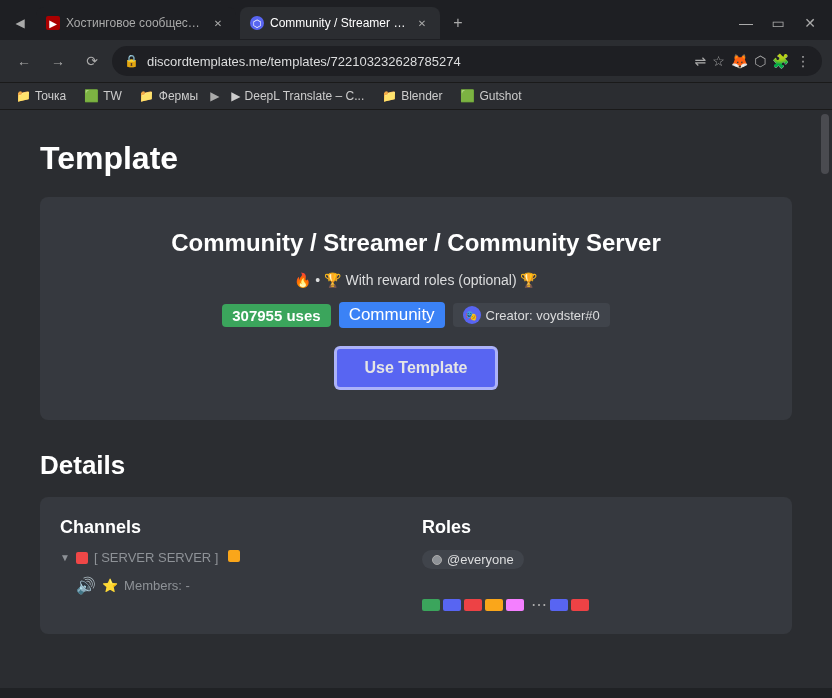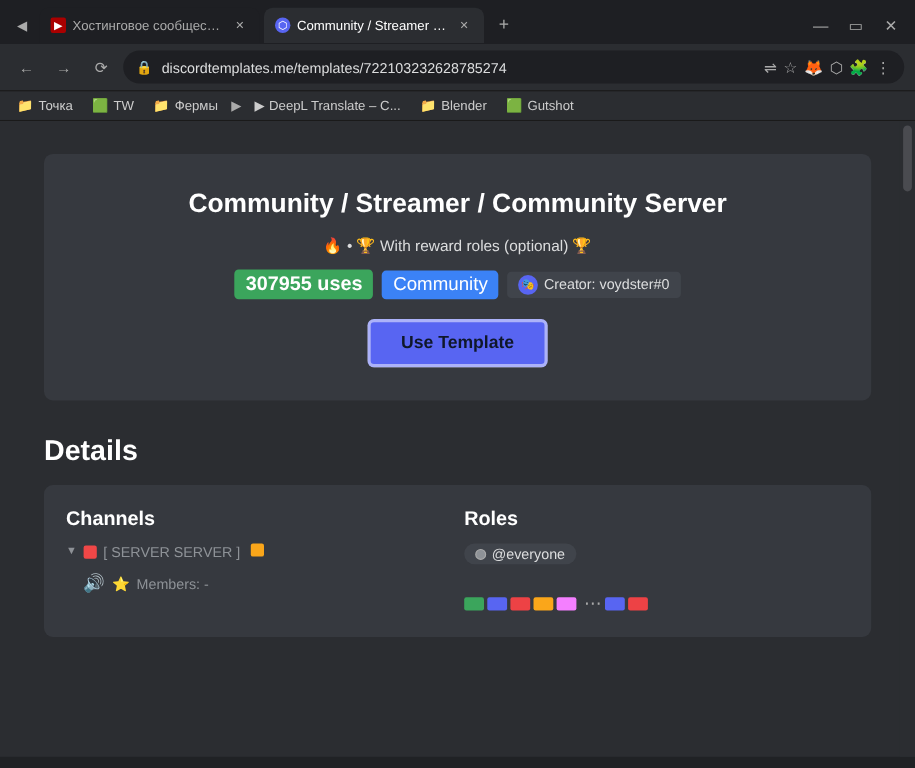--- a/index.html
+++ b/index.html
@@ -246,21 +246,21 @@
       align-items: center;
       justify-content: center;
       gap: 8px;
       margin: 14px 0 18px;
       flex-wrap: wrap;
     }
 
     .badge-uses {
       background: #3ba55c;
       color: #fff;
-      font-size: 18px;
+      font-size: 15px;
       font-weight: 600;
       padding: 3px 10px;
       border-radius: 4px;
     }
 
     .badge-community {
       background: #3b82f6;
       color: #fff;
       font-size: 17px;
       font-weight: 500;
@@ -284,21 +284,21 @@
       height: 18px;
       background: #5865f2;
       border-radius: 50%;
       display: flex; align-items: center; justify-content: center;
       font-size: 10px;
       color: white;
     }
 
     .use-template-btn {
       background: #5865f2;
-      color: #0f172a;
+      color: #e5e5e5;
       border: 3px solid rgba(255,255,255,0.5);
       border-radius: 6px;
       padding: 10px 28px;
       font-size: 16px;
       font-weight: 600;
       cursor: pointer;
       transition: background 0.15s;
     }
 
     
@@ -460,20 +460,21 @@
     </div>
   </div>
 </div>
 
 <div class="page-content">
 
   <div class="scrollbar">
     <div class="scrollbar-thumb"></div>
   </div>
 
+  <h1 class="page-title">Template</h1>
 
   <div class="template-card">
     <h2 class="template-card-title">Community / Streamer / Community Server</h2>
 
     <p class="template-desc">🔥 • 🏆 With reward roles (optional) 🏆</p>
 
     <div class="template-badges">
       <span class="badge-uses">307955 uses</span>
       <span class="badge-community">Community</span>
       <span class="badge-creator">

